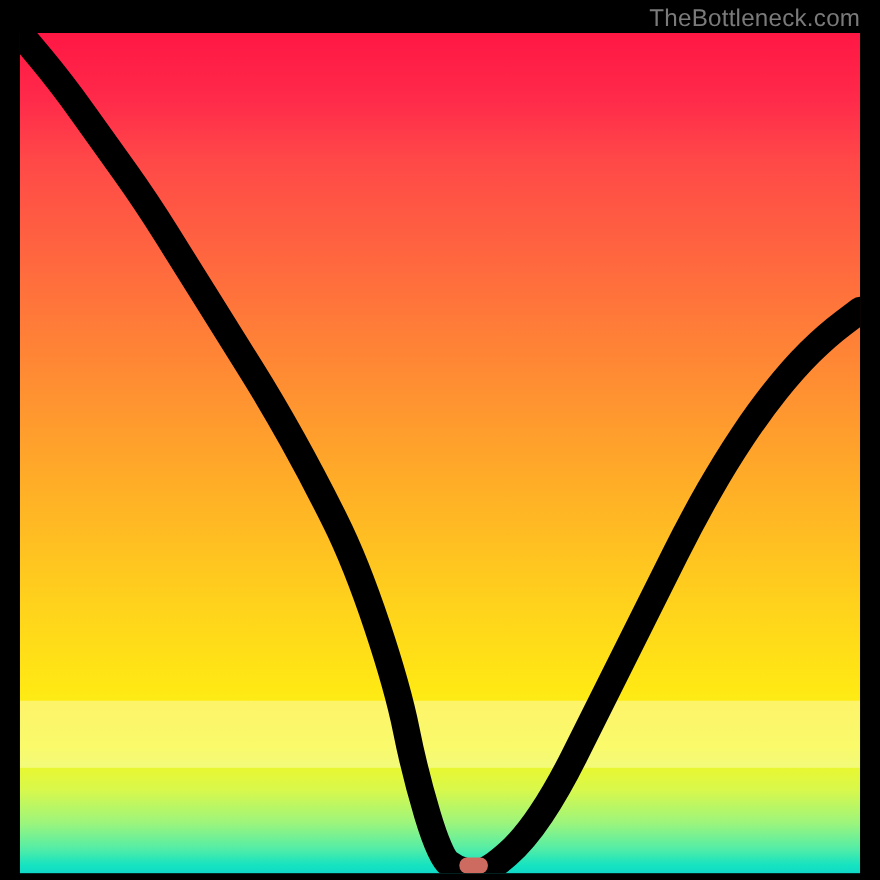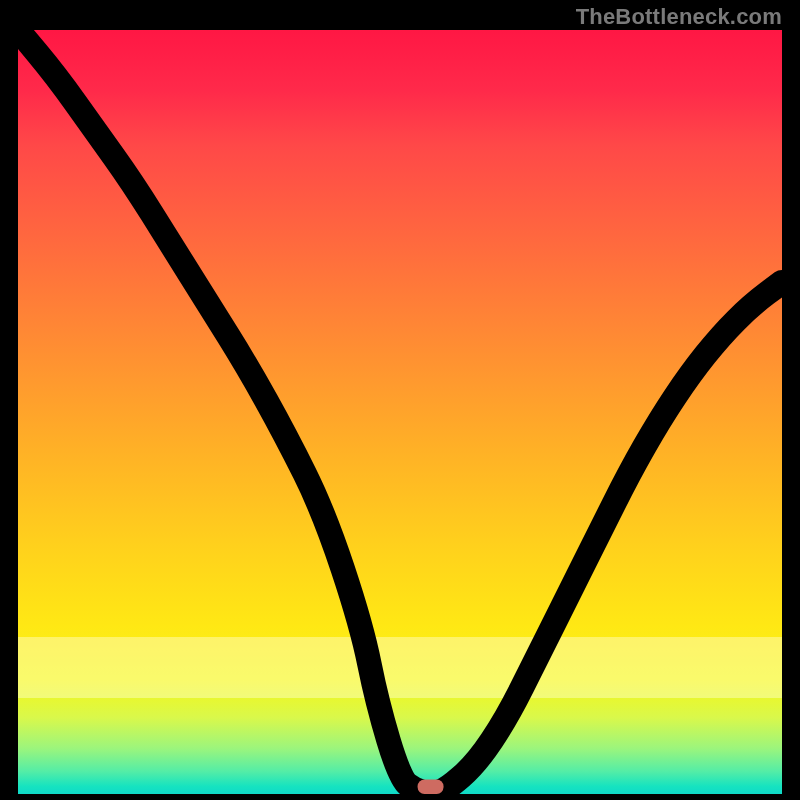--- a/index.html
+++ b/index.html
@@ -16,21 +16,21 @@
     height: 800px;
     background: #000000;
   }
   .watermark {
     position: absolute;
     top: 4px;
     right: 18px;
     color: #7a7a7a;
     font-family: Arial, Helvetica, sans-serif;
     font-size: 22px;
-    font-weight: bold;
+    font-weight: normal;
     letter-spacing: 0.2px;
     z-index: 5;
   }
   .plot-area {
     position: absolute;
     left: 18px;
     top: 30px;
     width: 764px;
     height: 764px;
     overflow: hidden;

